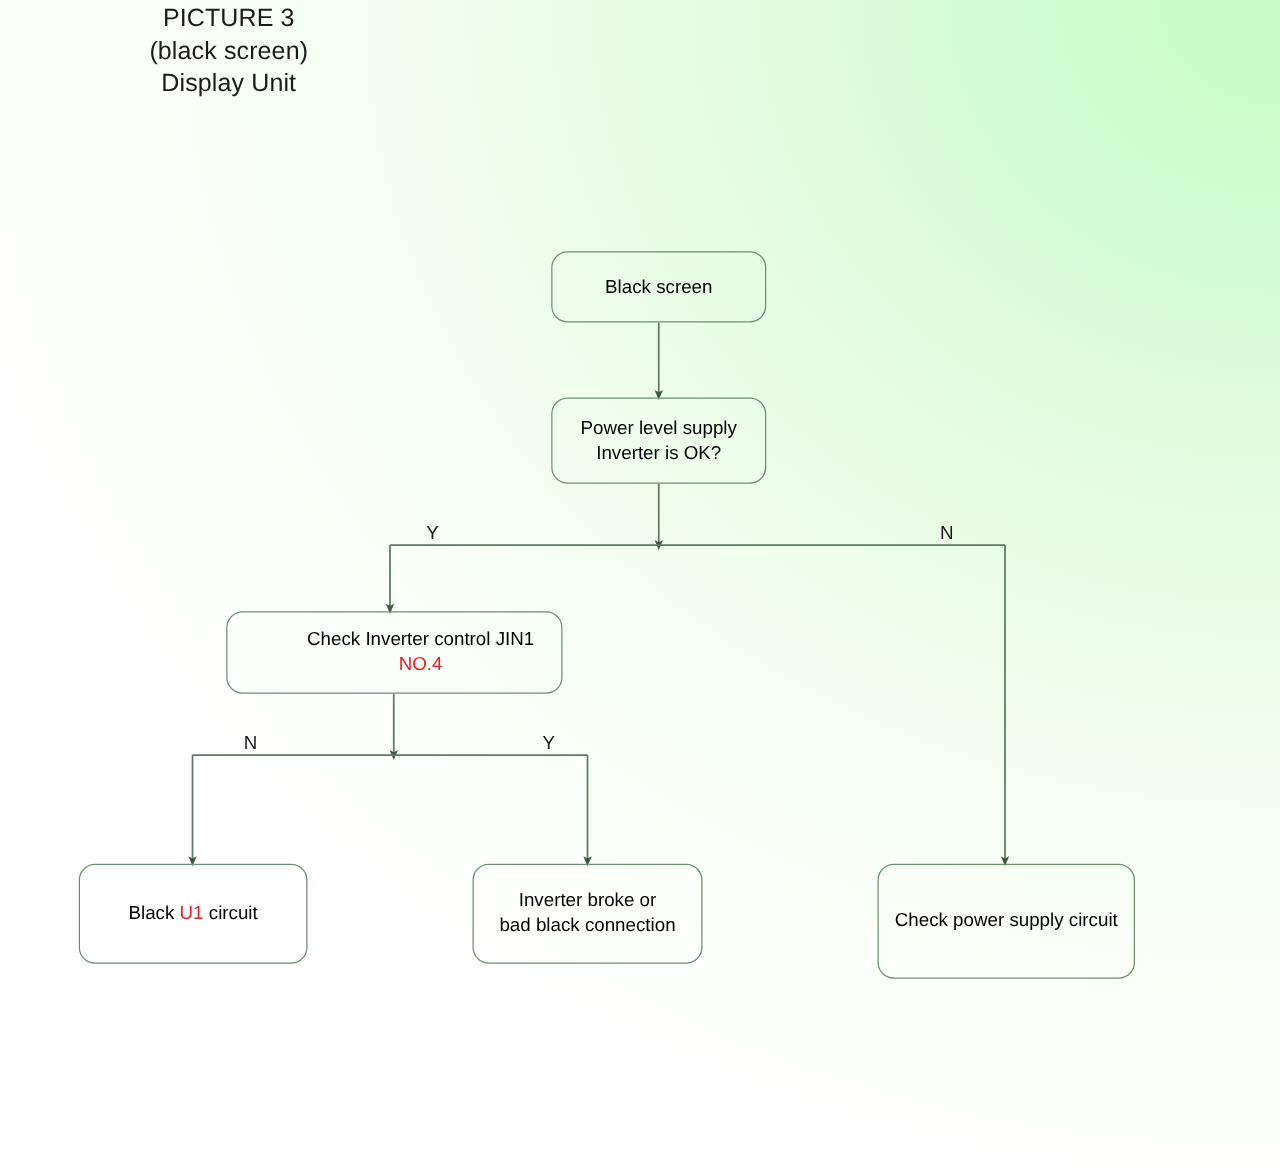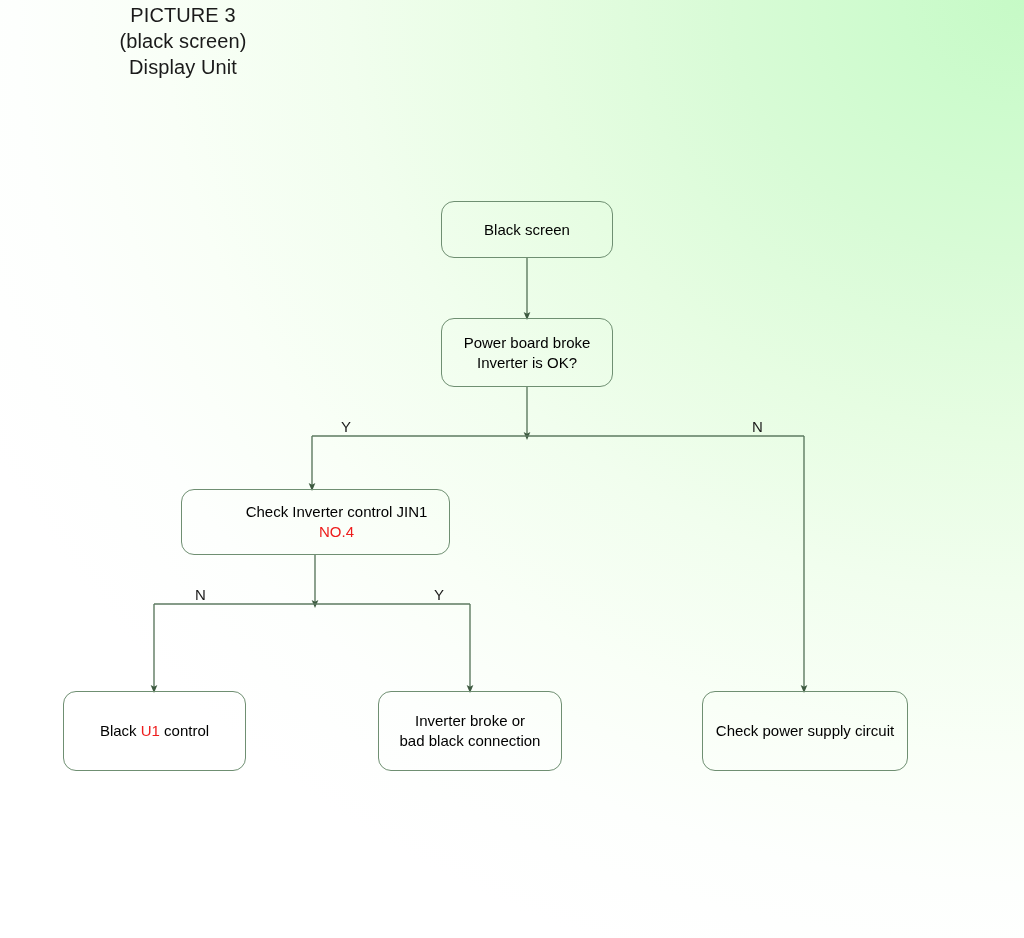--- a/index.html
+++ b/index.html
@@ -130,45 +130,45 @@
   </svg>
 
   <div class="node" style="left:441px; top:201px; width:172px; height:57px;">
     <span class="txt">
       <span class="ln">Black screen</span>
     </span>
   </div>
 
   <div class="node" style="left:441px; top:318px; width:172px; height:69px;">
     <span class="txt">
-      <span class="ln">Power board broke</span>
+      <span class="ln">Power level supply</span>
       <span class="ln">Inverter is OK?</span>
     </span>
   </div>
 
   <div class="node" style="left:181px; top:489px; width:269px; height:66px;padding-left:48px;">
     <span class="txt">
       <span class="ln"><span>Check Inverter control JIN1 </span><span class="hl">NO.4</span></span>
     </span>
   </div>
 
   <div class="node" style="left:63px; top:691px; width:183px; height:80px;">
     <span class="txt">
-      <span class="ln"><span>Black </span><span class="hl">U1</span><span> control</span></span>
+      <span class="ln"><span>Black </span><span class="hl">U1</span><span> circuit</span></span>
     </span>
   </div>
 
   <div class="node" style="left:378px; top:691px; width:184px; height:80px;">
     <span class="txt">
       <span class="ln">Inverter broke or</span>
       <span class="ln">bad black connection</span>
     </span>
   </div>
 
-  <div class="node" style="left:702px; top:691px; width:206px; height:80px;">
+  <div class="node" style="left:702px; top:691px; width:206px; height:92px;">
     <span class="txt">
       <span class="ln">Check power supply circuit</span>
     </span>
   </div>
 
   <div class="edge-label" style="left:341px; top:419px;">Y</div>
   <div class="edge-label" style="left:752px; top:419px;">N</div>
   <div class="edge-label" style="left:195px; top:587px;">N</div>
   <div class="edge-label" style="left:434px; top:587px;">Y</div>
 

